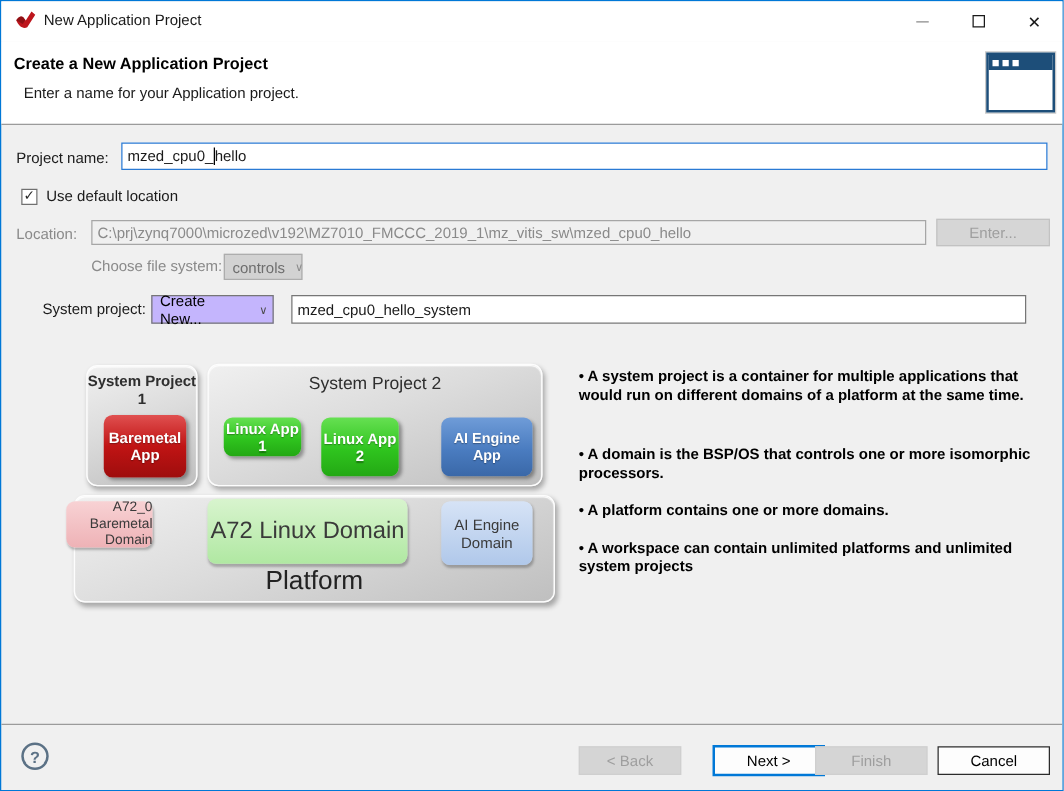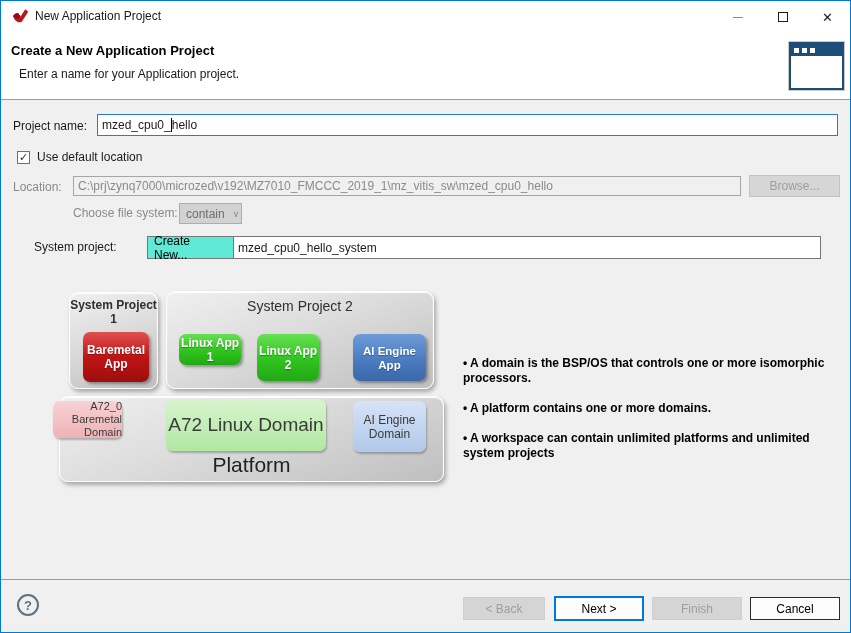--- a/index.html
+++ b/index.html
@@ -40,21 +40,21 @@
   .checkbox { position:absolute; width:13px; height:13px; background:#fff; border:1px solid #707070;
     display:flex; align-items:center; justify-content:center; font-size:11px; color:#2a2a2a; line-height:11px; }
   .btn { position:absolute; height:23px; display:flex; align-items:center; justify-content:center;
     background:#fdfdfd; border:1px solid #8a8a8a; font-size:12px; color:#000; }
   .btn-disabled { background:#d5d5d5; border-color:#cfcfcf; color:#9e9e9e; }
   .btn-default { border:2px solid #0078d7; }
   .btn-cancel { border:1px solid #2b2b2b; }
   .browse-btn { position:absolute; height:22px; background:#d6d6d6; border:1px solid #c2c2c2;
     color:#9e9e9e; display:flex; align-items:center; justify-content:center; }
   .dropdown { position:absolute; display:flex; align-items:center; padding:0 4px 0 6px; }
-  .dd-enabled { background:#5eead4; border:1px solid #767676; color:#000;margin-left:26px; }
+  .dd-enabled { background:#c4b5fd; border:1px solid #767676; color:#000; }
   .dd-disabled { background:#d2d2d2; border:1px solid #adadad; color:#6e6e6e; }
   .chevron { margin-left:auto; padding-left:8px; font-size:9px; color:#8a8a8a; }
   
   .card { position:absolute; border-radius:9px; border:1px solid #fdfdfd;
     background:linear-gradient(160deg,#f0f0f0 0%,#dcdcdc 45%,#bfbfbf 100%);
     box-shadow:2px 3px 4px rgba(0,0,0,0.30), inset 0 1px 1px #fff; }
   .card-title { text-align:center; color:#2e2e2e; }
   .chip { position:absolute; border-radius:7px; display:flex; align-items:center; justify-content:center;
     text-align:center; box-shadow:2px 2px 3px rgba(0,0,0,0.35); font-weight:bold; }
   .chip-app { color:#fff; text-shadow:0 1px 1px rgba(0,0,0,0.35); font-size:12px; line-height:14px; }
@@ -123,26 +123,26 @@
   <div class="checkbox" style="left:16px; top:150px;">
     <span>✓</span>
   </div>
   <div class="lbl" style="left:36px; top:149px; line-height:15px;">Use default location</div>
 
   <div class="lbl lbl-disabled" style="left:12px; top:176px; line-height:20px;">Location:</div>
   <div class="field field-disabled" style="left:72px; top:175px; width:668px; height:20px;">
     <span>C:\prj\zynq7000\microzed\v192\MZ7010_FMCCC_2019_1\mz_vitis_sw\mzed_cpu0_hello</span>
   </div>
   <div class="browse-btn" style="left:748px; top:174px; width:91px;">
-    <span>Browse...</span>
+    <span>Enter...</span>
   </div>
 
   <div class="lbl lbl-disabled" style="left:72px; top:202px; line-height:21px;">Choose file system:</div>
   <div class="dropdown dd-disabled" style="left:178px; top:202px; width:63px; height:21px;">
-    <span>contain</span>
+    <span>controls</span>
     <span class="chevron">∨</span>
   </div>
 
   <div class="lbl" style="left:33px; top:235px; line-height:23px;">System project:</div>
   <div class="dropdown dd-enabled" style="left:120px; top:235px; width:98px; height:23px;">
     <span>Create New...</span>
     <span class="chevron" style="color:#4a4a4a;">∨</span>
   </div>
   <div class="field" style="left:232px; top:235px; width:588px; height:23px;">
     <span>mzed_cpu0_hello_system</span>
@@ -173,32 +173,33 @@
     <span>A72_0 Baremetal Domain</span>
   </div>
   <div class="chip chip-domain chip-lgreen" style="left:165px; top:398px; width:160px; height:52px; font-size:19px;">
     <span>A72 Linux Domain</span>
   </div>
   <div class="chip chip-domain chip-lblue" style="left:352px; top:400px; width:73px; height:51px;">
     <span>AI Engine Domain</span>
   </div>
   <div class="platform-label" style="left:58px; top:452px; width:385px;">Platform</div>
 
+  <div class="bullet" style="top:293px;">A system project is a container for multiple applications that would run on different domains of a platform at the same time.</div>
   <div class="bullet" style="top:355px;">A domain is the BSP/OS that controls one or more isomorphic processors.</div>
   <div class="bullet" style="top:400px;">A platform contains one or more domains.</div>
   <div class="bullet" style="top:430px;">A workspace can contain unlimited platforms and unlimited system projects</div>
 
   <div class="sep sep-footer"></div>
   <div class="help-icon">
     <span>?</span>
   </div>
   <div class="btn btn-disabled" style="left:462px; top:596px; width:82px;">
     <span>&lt; Back</span>
   </div>
-  <div class="btn btn-default" style="left:553px; top:595px; width:90px; height:25px;">
+  <div class="btn btn-default" style="left:569px; top:595px; width:90px; height:25px;">
     <span>Next &gt;</span>
   </div>
   <div class="btn btn-disabled" style="left:651px; top:596px; width:90px;">
     <span>Finish</span>
   </div>
   <div class="btn btn-cancel" style="left:749px; top:596px; width:90px;">
     <span>Cancel</span>
   </div>
 
 </div>

